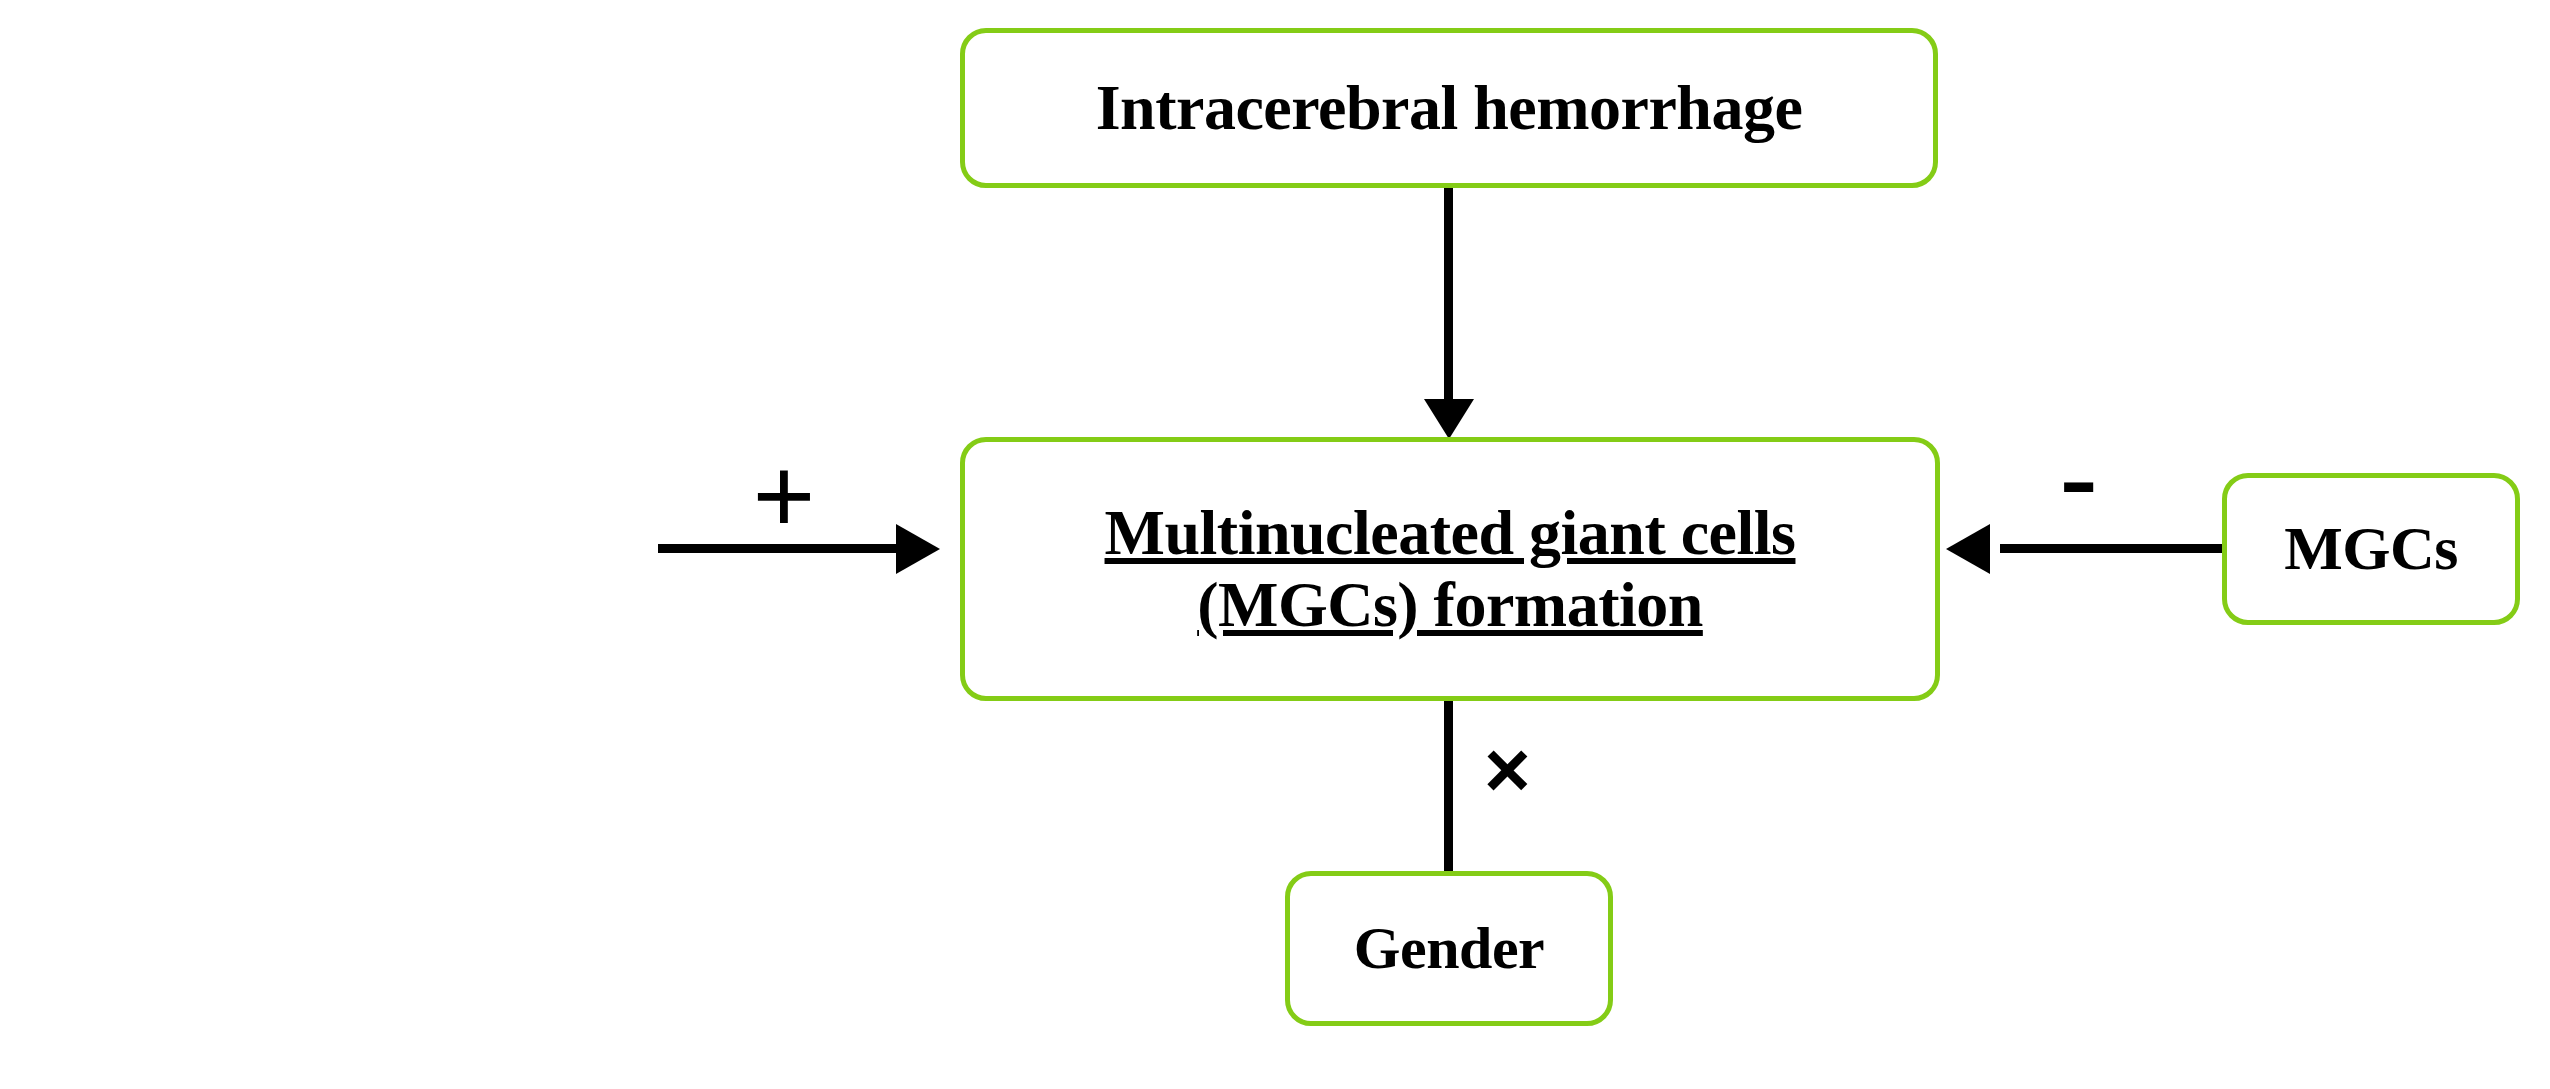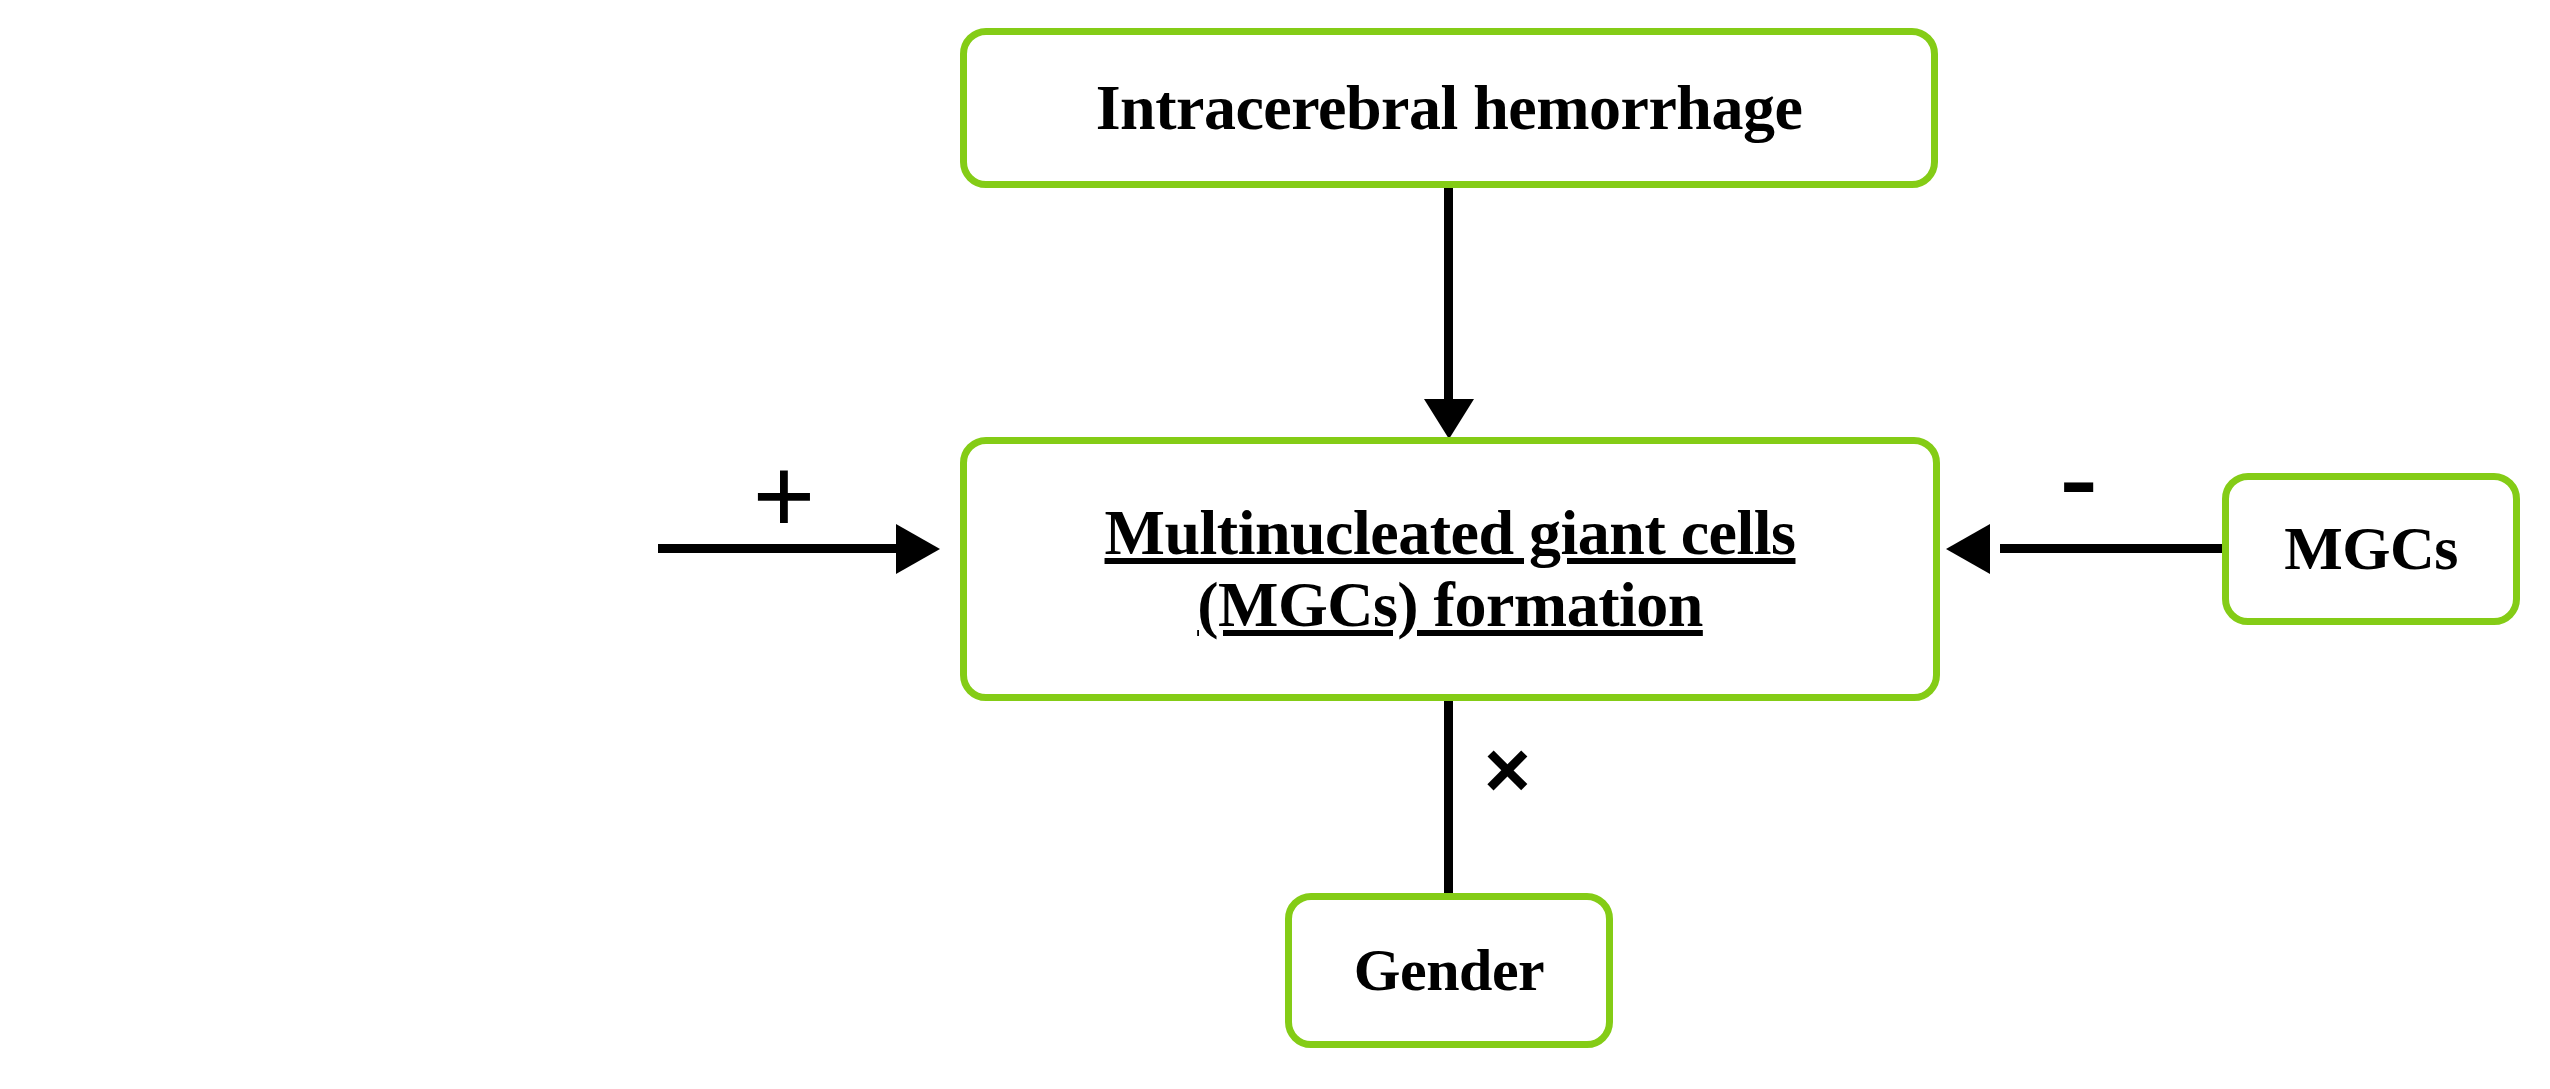--- a/index.html
+++ b/index.html
@@ -15,21 +15,21 @@
     background: #ffffff;
     overflow: hidden;
     font-family: "Liberation Serif", "DejaVu Serif", serif;
   }
 
   
   .node {
     position: absolute;
     box-sizing: border-box;
     background: #ffffff;
-    border: 7px solid #84cc16;
+    border: 5px solid #84cc16;
     border-radius: 26px;
     display: flex;
     align-items: center;
     justify-content: center;
     text-align: center;
     z-index: 5;
   }
   .node .label {
     font-family: "Liberation Serif", "DejaVu Serif", serif;
     font-weight: bold;
@@ -45,21 +45,21 @@
 
   #node-mgc          { left: 960px;  top: 437px;  width: 980px; height: 264px; text-decoration: underline; }
   #node-mgc .label   { font-size: 64px; }
 
   #node-c3           { left: 28px;   top: 476px;  width: 632px; height: 149px; }
   #node-c3 .label    { font-size: 64px; }
 
   #node-aging        { left: 2222px; top: 473px;  width: 298px; height: 152px; }
   #node-aging .label { font-size: 62px; }
 
-  #node-gender       { left: 1285px; top: 893px;  width: 328px; height: 155px; }
+  #node-gender       { left: 1285px; top: 871px;  width: 328px; height: 155px; }
   #node-gender .label{ font-size: 60px; }
 
   
   .edge-v, .edge-h {
     position: absolute;
     background: #000000;
     z-index: 2;
   }
   .edge-v { width: 9px; }
   .edge-h { height: 9px; }

